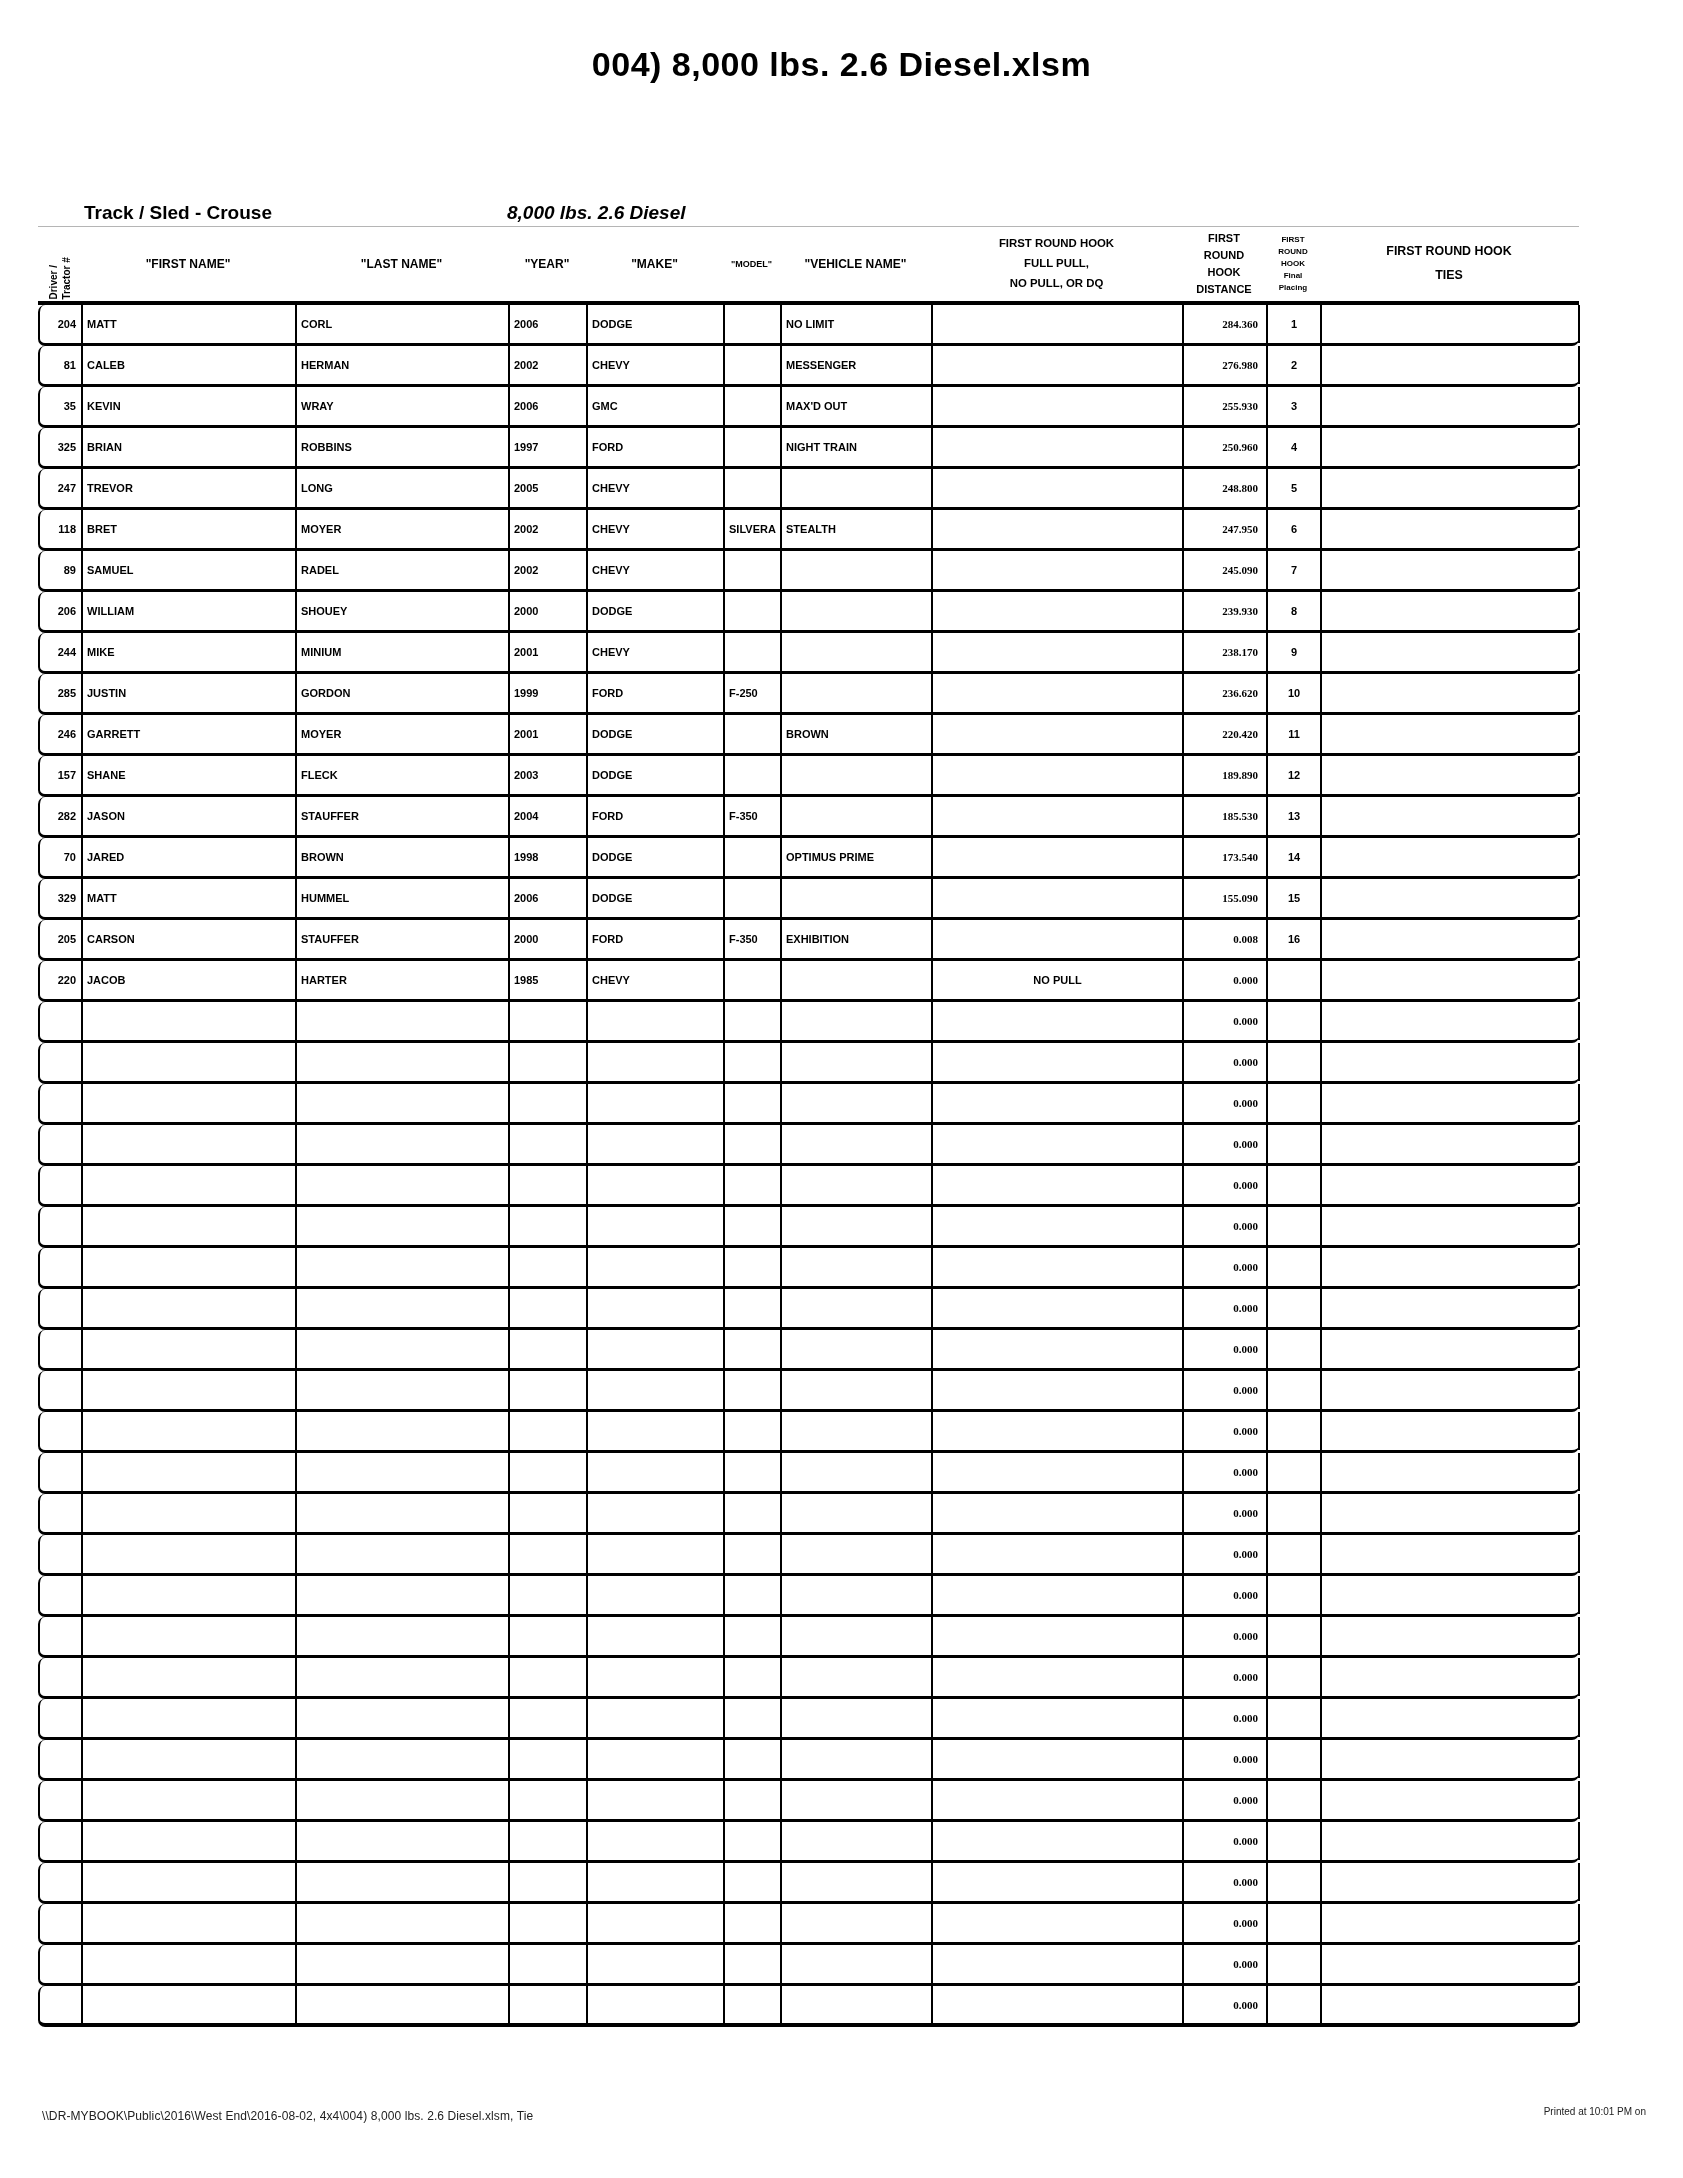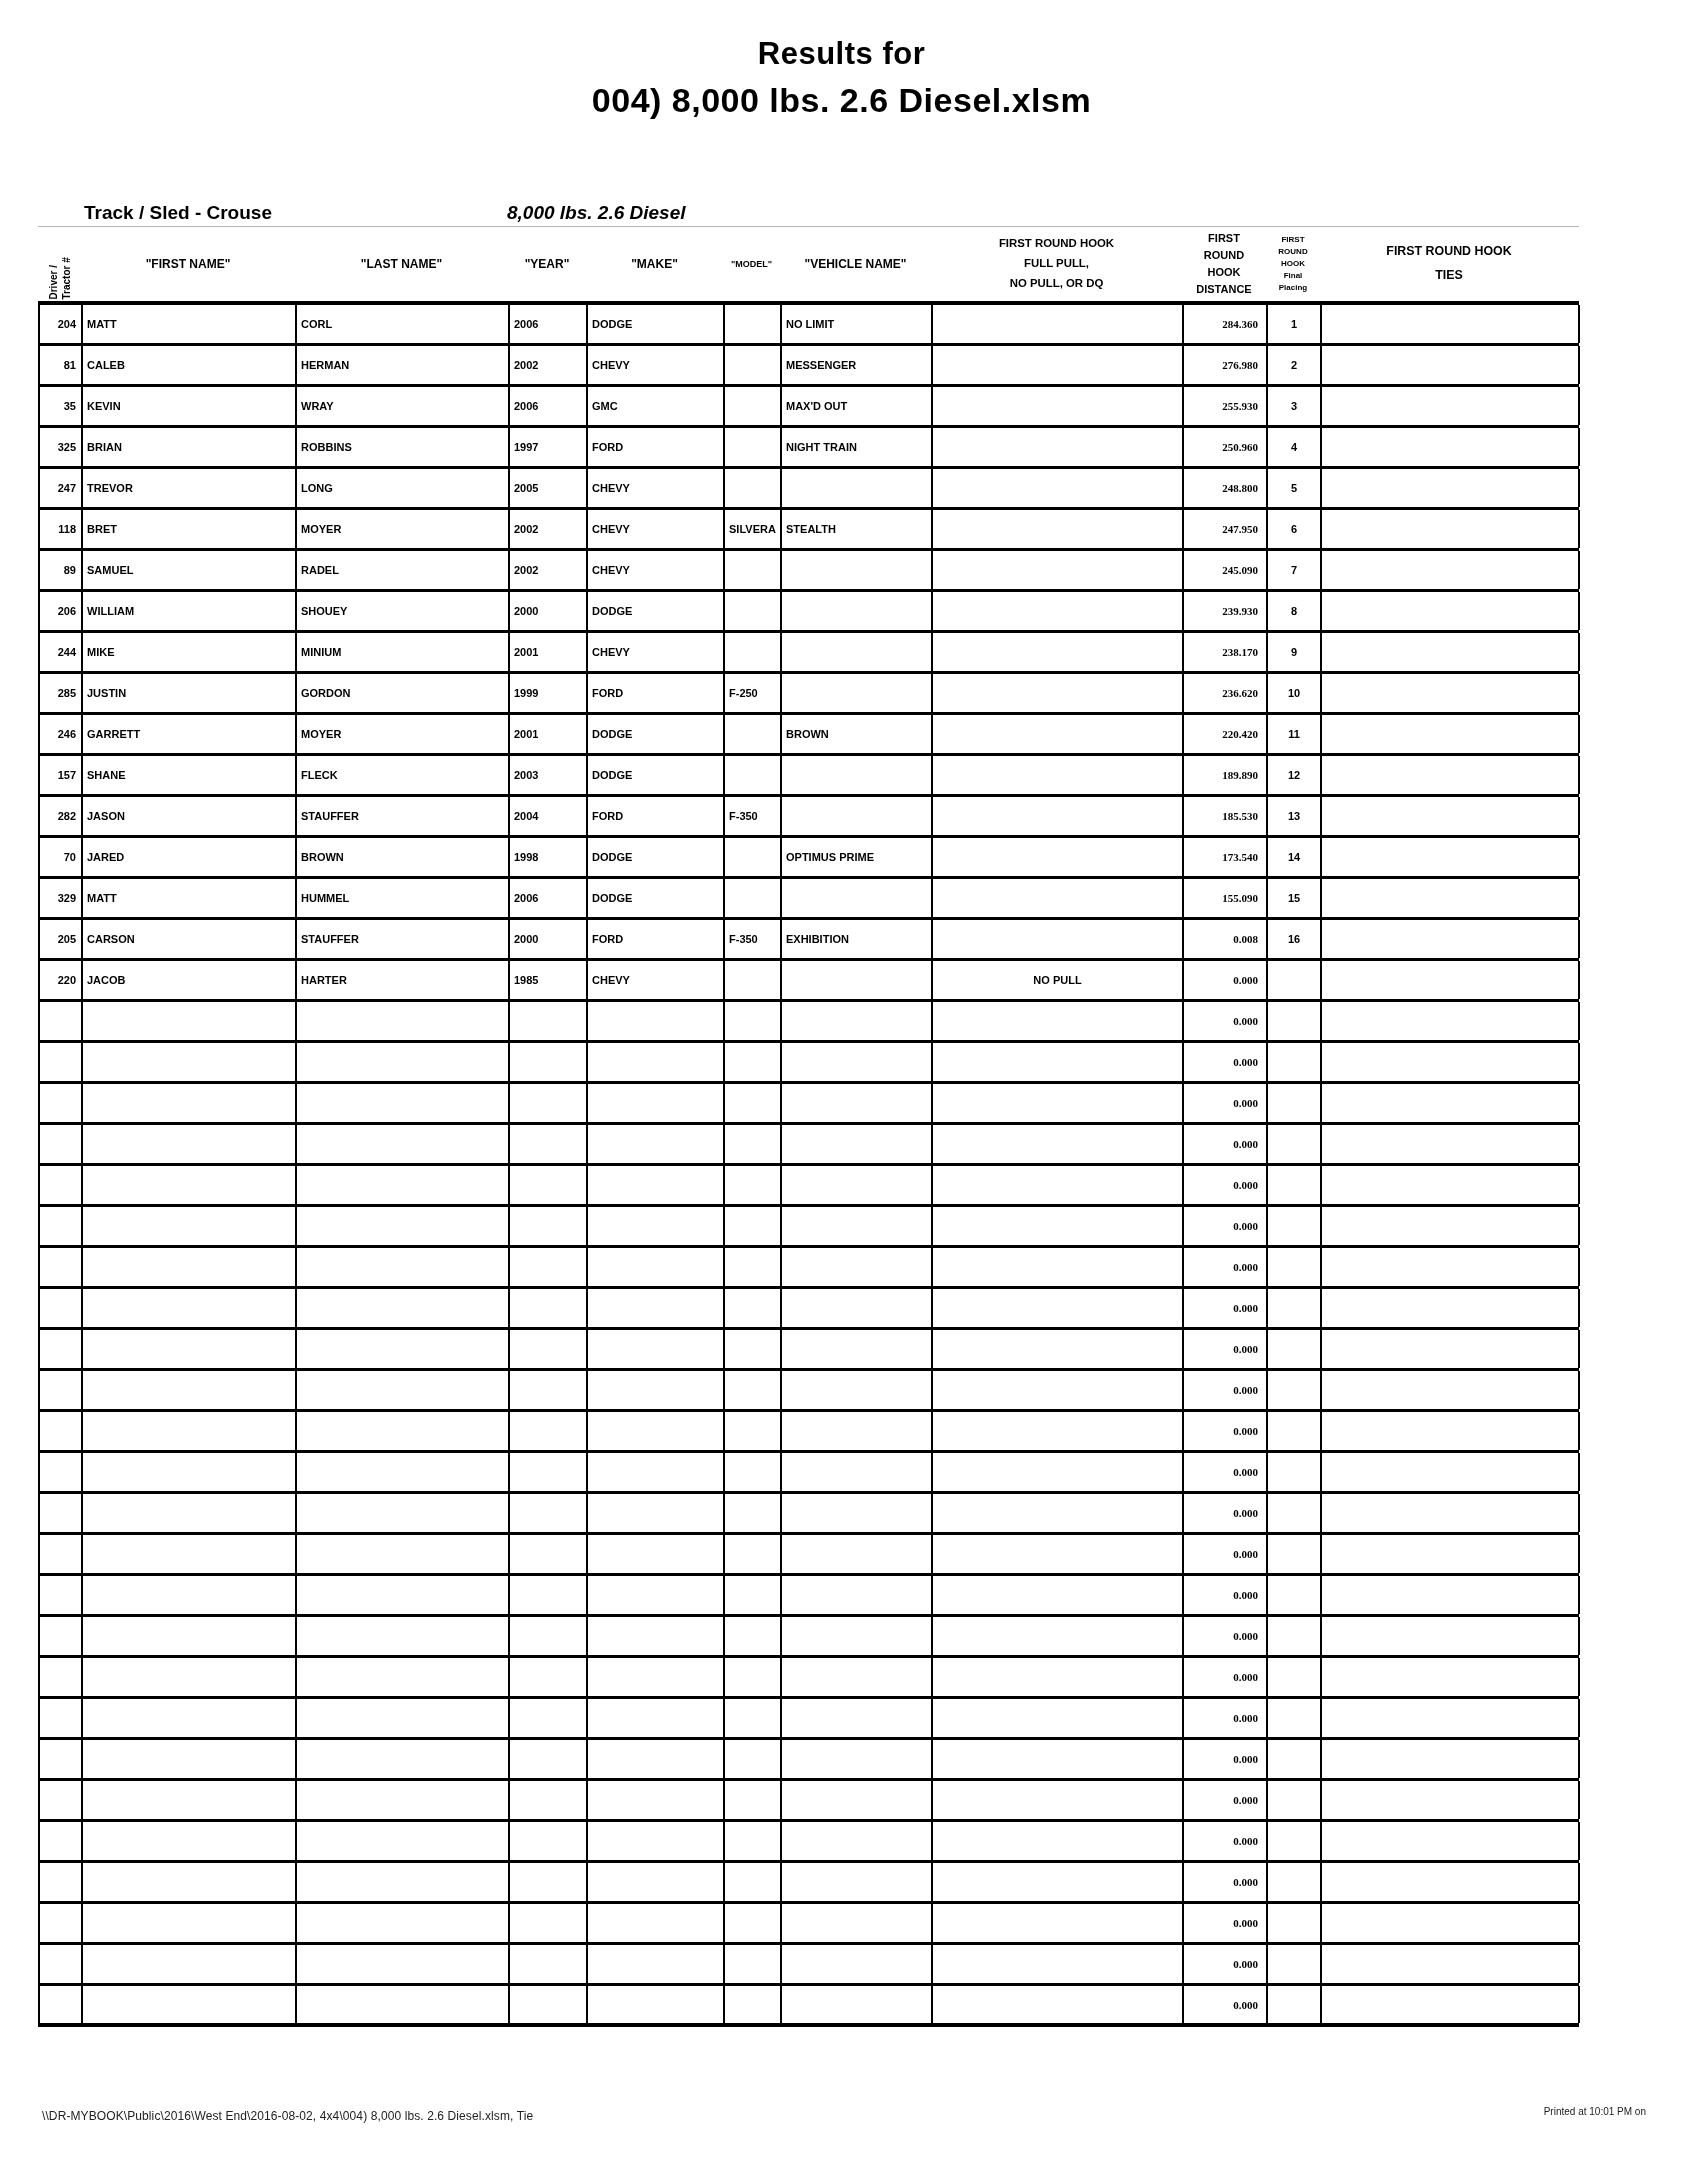--- a/index.html
+++ b/index.html
@@ -46,21 +46,21 @@
   .hdr-cell.col-num{position:relative;}
   .rotated-label{
     position:absolute;left:50%;top:50%;
     transform:translate(-50%,-50%) rotate(-90deg);
     font-size:10px;font-weight:bold;white-space:pre-line;
     text-align:left;width:71px;line-height:1.3;
   }
 
   .data-row{
     display:flex;width:1541px;height:41px;box-sizing:border-box;
-    border-bottom:3px solid #000;border-left:2px solid #000;
+    border-bottom:3px solid #000;border-left:2px solid #000;border-radius:7px;
   }
   .data-row.last{border-bottom:4px solid #000;}
   .d-cell{
     box-sizing:border-box;height:100%;border-right:2px solid #000;
     display:flex;align-items:center;font-weight:bold;font-size:11px;
     overflow:hidden;white-space:nowrap;
   }
   .d-cell.col-num{justify-content:flex-end;padding-right:5px;}
   .d-cell.col-first,.d-cell.col-last,.d-cell.col-year,.d-cell.col-make,
   .d-cell.col-model,.d-cell.col-vehicle{justify-content:flex-start;padding-left:4px;}
@@ -77,21 +77,20 @@
     font-weight:normal;letter-spacing:0.1px;
   }
   .footer-right{
     position:absolute;right:37px;top:2106px;font-size:10px;color:#222;margin-left:32px;
   }
 </style>
 </head>
 <body>
 
 <div class="title-block">
-  <div class="title-line1">Results for</div>
   <div class="title-line2">004) 8,000 lbs. 2.6 Diesel.xlsm</div>
 </div>
 
 <div class="subheader-track">Track / Sled - Crouse</div>
 <div class="subheader-class">8,000 lbs. 2.6 Diesel</div>
 
 <div class="results-table">
   <div class="hdr-row">
     <div class="hdr-cell col-num">
       <div class="rotated-label">Driver /

